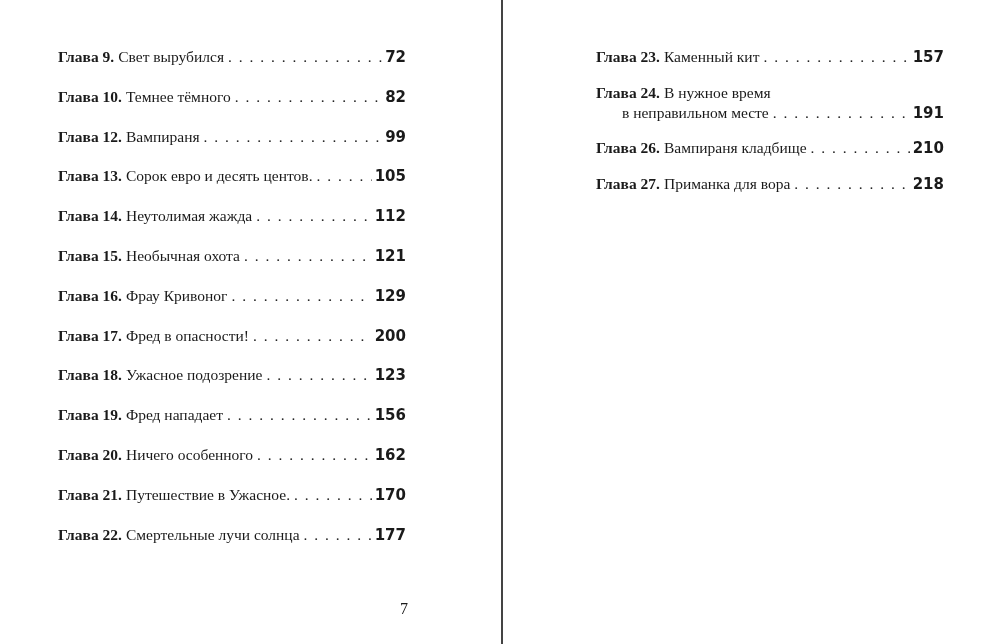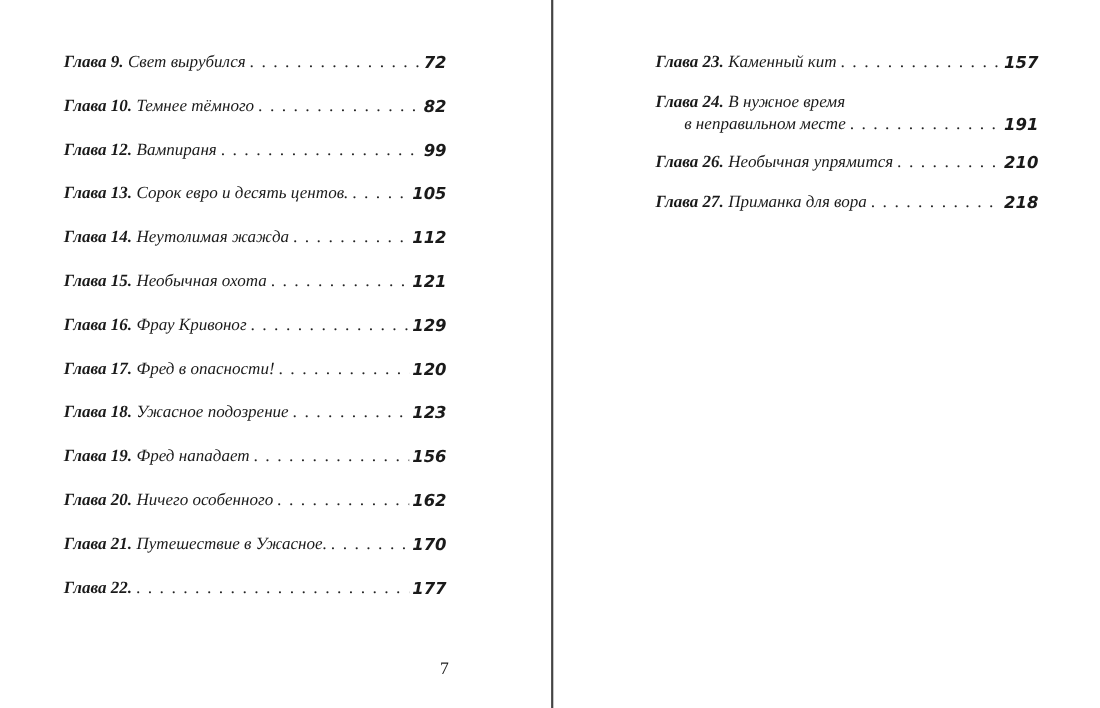--- a/index.html
+++ b/index.html
@@ -8,21 +8,21 @@
   .page { position:absolute; top:0; height:644px; }
   .left { left:0; width:501px; }
   .right { left:503px; width:497px;padding-left:28px; }
   .divider { position:absolute; left:501px; top:0; width:2px; height:644px; background:#444; }
   .toc { position:absolute; }
   .left .toc { left:58px; top:47px; width:348px; }
   .right .toc { left:93px; top:47px; width:348px; }
   .entry { position:relative; font-size:15.5px; line-height:20px; }
   .left .entry { height:39.8px; }
   .right .entry { margin-bottom:15.5px; }
-  .line { display:flex; align-items:flex-start; white-space:nowrap;font-style:italic; }
+  .line { display:flex; align-items:flex-start; white-space:nowrap; }
   .label { font-weight:bold; }
   .title { padding-left:4px; }
   .dots { flex:1; overflow:hidden; letter-spacing:5.2px; padding-left:4px; color:#222; }
   .dots::before { content:". . . . . . . . . . . . . . . . . . . . . . . . . . . . . . . . . . . . . . . . . . . . . . . . . . . . . ."; letter-spacing:0; word-spacing:3px; }
   .num { font-family:"DejaVu Sans","Liberation Sans",sans-serif; font-weight:bold; font-size:15px; padding-left:3px; }
   .cont { padding-left:22px; }
   .pagenum { position:absolute; left:400px; top:600px; font-size:16px; }
 </style>
 </head>
 <body>
@@ -83,21 +83,21 @@
       <span class="title">Фрау Кривоног</span>
       <span class="dots"></span>
       <span class="num">129</span>
     </div>
       </div>
     <div class="entry">
         <div class="line">
       <span class="label">Глава 17.</span>
       <span class="title">Фред в опасности!</span>
       <span class="dots"></span>
-      <span class="num">120</span>
+      <span class="num">200</span>
     </div>
       </div>
     <div class="entry">
         <div class="line">
       <span class="label">Глава 18.</span>
       <span class="title">Ужасное подозрение</span>
       <span class="dots"></span>
       <span class="num">123</span>
     </div>
       </div>
@@ -121,20 +121,21 @@
         <div class="line">
       <span class="label">Глава 21.</span>
       <span class="title">Путешествие в Ужасное.</span>
       <span class="dots"></span>
       <span class="num">170</span>
     </div>
       </div>
     <div class="entry">
         <div class="line">
       <span class="label">Глава 22.</span>
+      <span class="title">Смертельные лучи солнца</span>
       <span class="dots"></span>
       <span class="num">177</span>
     </div>
       </div>
   </div>
   <div class="pagenum">7</div>
 </div>
 
 <div class="divider"></div>
 
@@ -155,21 +156,21 @@
       </div>
       <div class="line cont">
         <span class="title">в неправильном месте</span>
         <span class="dots"></span>
         <span class="num">191</span>
       </div>
     </div>
     <div class="entry">
         <div class="line">
       <span class="label">Глава 26.</span>
-      <span class="title">Необычная упрямится</span>
+      <span class="title">Вампираня кладбище</span>
       <span class="dots"></span>
       <span class="num">210</span>
     </div>
       </div>
     <div class="entry">
         <div class="line">
       <span class="label">Глава 27.</span>
       <span class="title">Приманка для вора</span>
       <span class="dots"></span>
       <span class="num">218</span>

